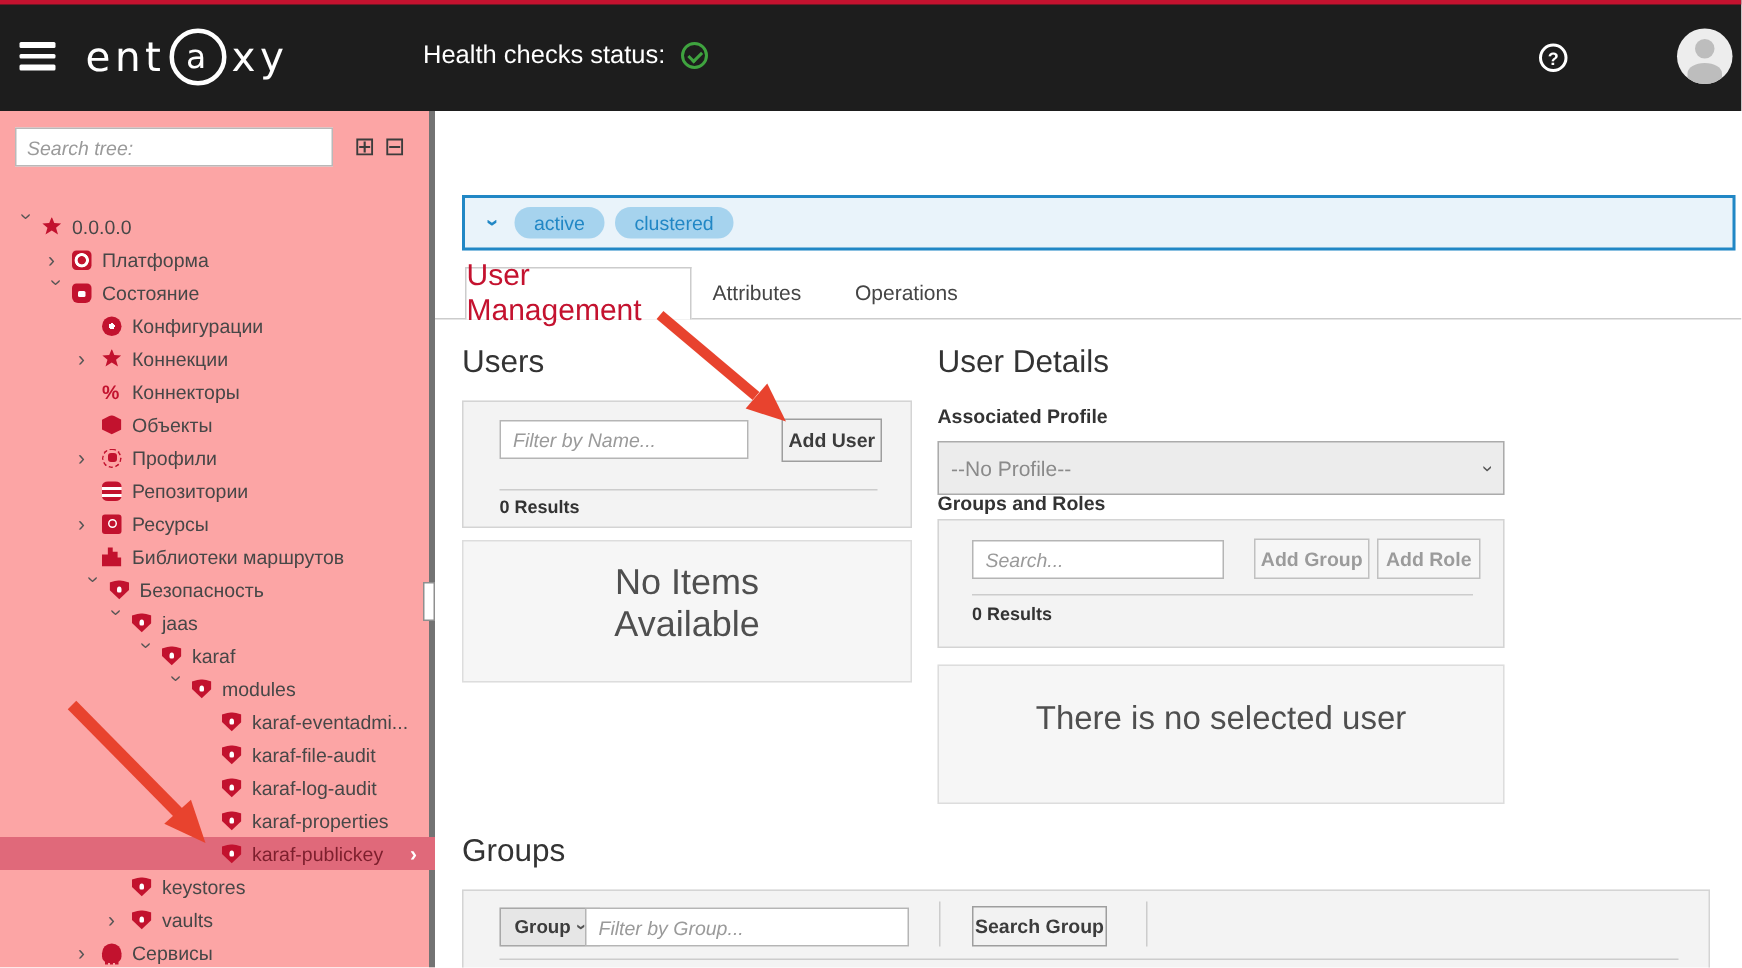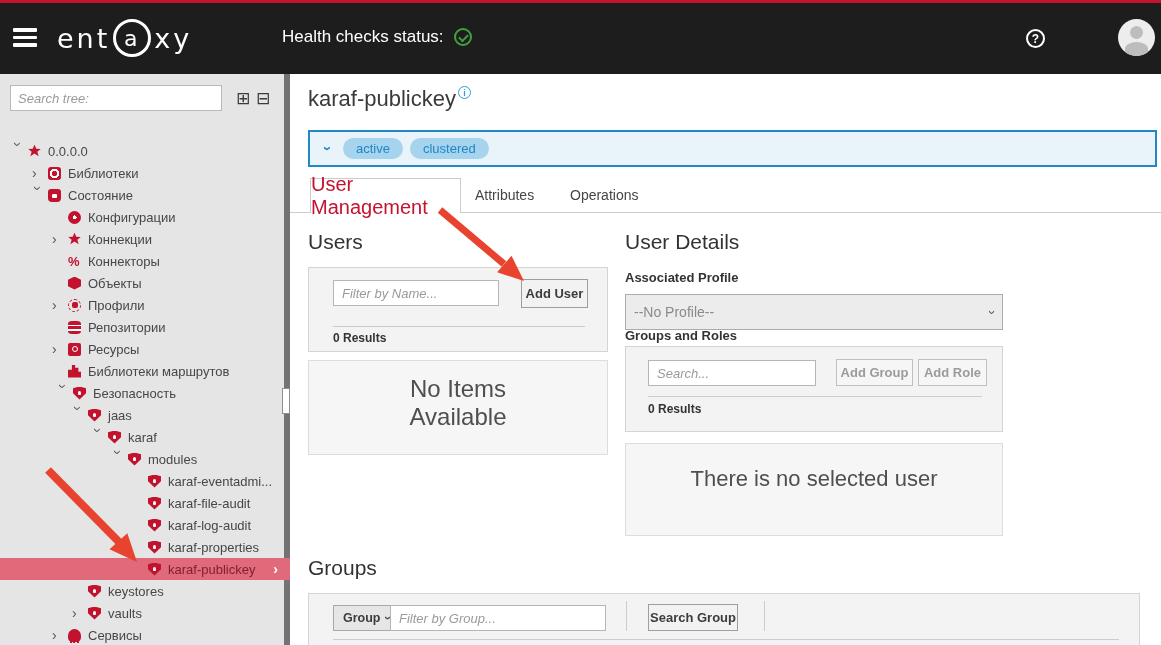--- a/index.html
+++ b/index.html
@@ -20,21 +20,21 @@
   .logo .acirc{display:inline-flex;align-items:center;justify-content:center;width:38px;height:38px;border:3px solid #fff;border-radius:50%;margin:0 3px;font-size:22px}
   .health{position:absolute;left:282px;top:0;height:74px;display:flex;align-items:center;color:#fff;font-size:17px}
   .okcirc{display:inline-block;position:relative;width:18px;height:18px;border:2px solid #3fa33f;border-radius:50%;margin-left:10px}
   .okcirc::after{content:"";position:absolute;left:3.5px;top:3.5px;width:7px;height:4px;border-left:2px solid #3fa33f;border-bottom:2px solid #3fa33f;transform:rotate(-45deg)}
   .helpicon{position:absolute;left:1026px;top:29px;width:19px;height:19px;border:2px solid #fff;border-radius:50%;color:#fff;font-size:12px;font-weight:bold;display:flex;align-items:center;justify-content:center;cursor:pointer}
   .avatar{position:absolute;left:1118px;top:19px;width:37px;height:37px;border-radius:50%;background:#ededed;overflow:hidden;cursor:pointer}
   .avatar::before{content:"";position:absolute;left:12px;top:7px;width:13px;height:13px;border-radius:50%;background:#bdbdbd}
   .avatar::after{content:"";position:absolute;left:7px;top:23px;width:23px;height:14px;border-radius:50% 50% 0 0;background:#bdbdbd}
 
   
-  .sidebar{position:absolute;left:0;top:74px;width:290px;height:571px;background:#e5e5e5;border-right:6px solid #737373}
+  .sidebar{position:absolute;left:0;top:74px;width:290px;height:571px;background:#fca5a5;border-right:4px solid #737373}
   .searchrow{position:absolute;left:10px;top:11px;width:270px;height:26px}
   .searchrow input{width:212px;height:26px;border:1px solid #b9b9b9;padding:0 7px;font-size:13px;font-family:inherit;color:#444;background:#fff}
   .searchrow input::placeholder{color:#9a9a9a;font-style:italic}
   .treectl{position:absolute;top:2px;font-family:"DejaVu Sans",sans-serif;font-size:17px;color:#3c3c3c;cursor:pointer;line-height:22px}
   .treectl.expand{left:226px}.treectl.collapse{left:246px}
   .tree{position:absolute;left:0;top:66px;width:290px}
   .trow{display:flex;align-items:center;height:22px;font-size:13px;color:#474747;cursor:pointer;white-space:nowrap}
   .trow .tg{flex:0 0 16px;width:16px;text-align:left;color:#555;font-size:14px;line-height:14px}
   .trow .tg.open{transform:rotate(90deg) translate(-1px,2px);transform-origin:center}
   .tlabel{margin-left:0}
@@ -123,21 +123,21 @@
   </div>
   <div class="tree">
       <div class="trow" style="padding-left: 12px;">
         <span class="tg open">›</span>
         <span class="ticon cluster-icon"></span>
         <span class="tlabel">0.0.0.0</span>
       </div>
       <div class="trow" style="padding-left: 32px;">
         <span class="tg">›</span>
         <span class="ticon platform-icon"></span>
-        <span class="tlabel">Библиотеки</span>
+        <span class="tlabel">Платформа</span>
       </div>
       <div class="trow" style="padding-left: 32px;">
         <span class="tg open">›</span>
         <span class="ticon state-icon"></span>
         <span class="tlabel">Состояние</span>
       </div>
       <div class="trow" style="padding-left: 52px;">
         <span class="tg"></span>
         <span class="ticon configurations-icon"></span>
         <span class="tlabel">Конфигурации</span>
@@ -236,21 +236,20 @@
       <div class="trow" style="padding-left: 52px;">
         <span class="tg">›</span>
         <span class="ticon services-icon"></span>
         <span class="tlabel">Сервисы</span>
       </div>
     </div>
   <div class="scrollthumb"></div>
 </div>
 
 <div class="main">
-  <div class="pagetitle"><span>karaf-publickey</span><span class="infoicon">i</span></div>
 
   <div class="statusbar">
     <span class="statuschev">›</span>
     <span class="badge">active</span>
     <span class="badge">clustered</span>
   </div>
 
   <div class="tabline"></div>
   <div class="tab-active">User Management</div>
   <div class="tab t2">Attributes</div>

